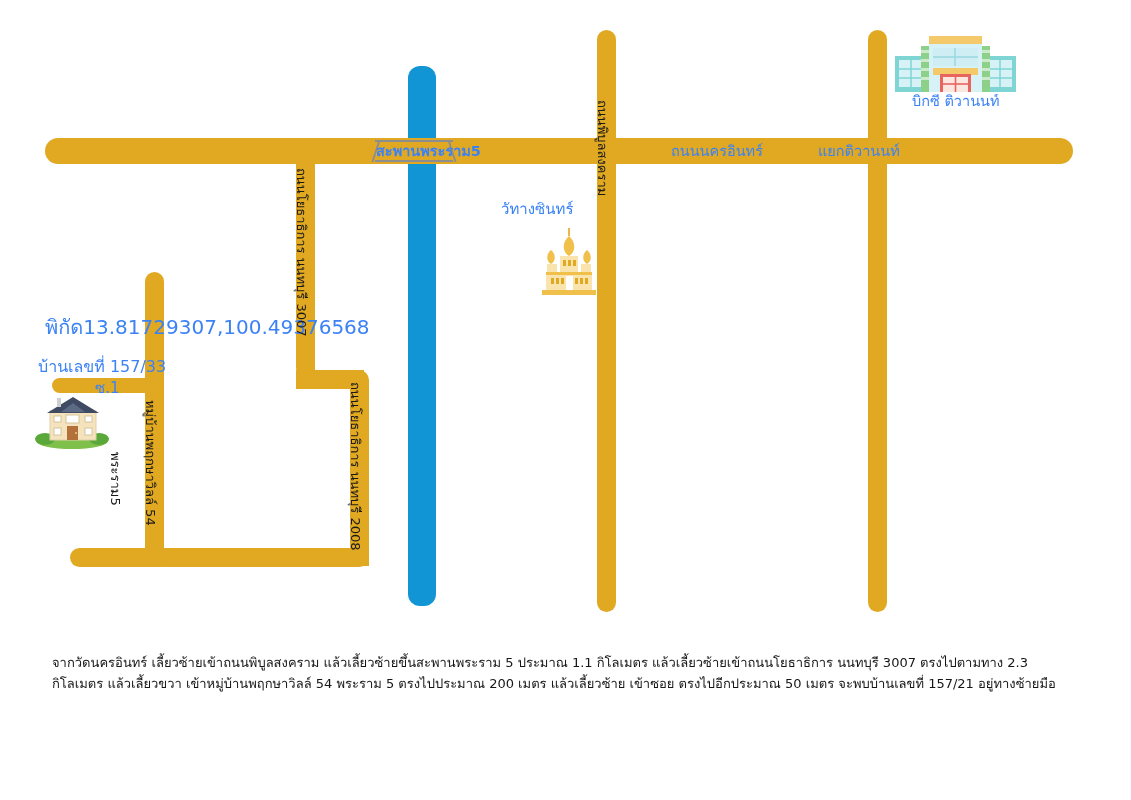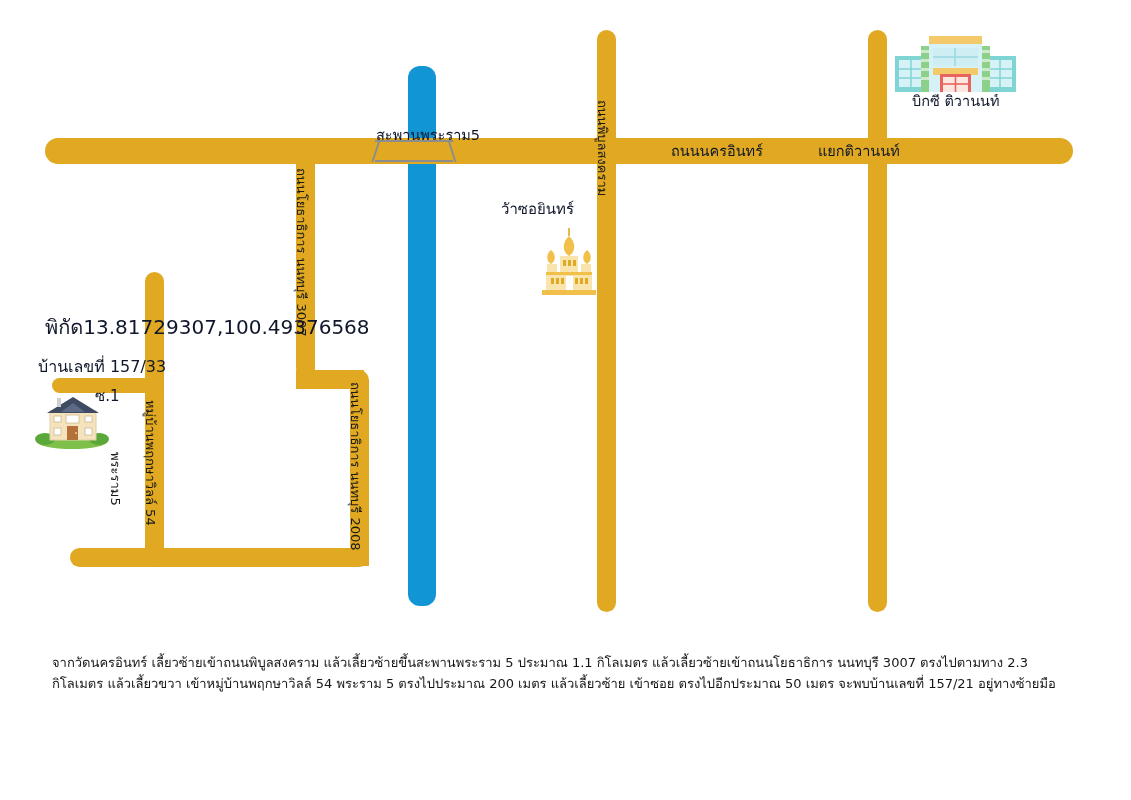--- a/index.html
+++ b/index.html
@@ -30,21 +30,21 @@
   }
   .river {
     position: absolute;
     background: #1295d5;
     border-radius: 12px;
   }
 
   
   .lbl {
     position: absolute;
-    color: #0f172a;
+    color: #3b82f6;
     font-size: 15px;
     line-height: 1.1;
     white-space: nowrap;
   }
   .lbl-road {
     font-size: 14.5px;
   }
   .vlbl {
     position: absolute;
     color: #1a1a1a;
@@ -105,35 +105,35 @@
   <div class="road-sq" style="left:350px; top:370px; width:19px; height:196px; border-top-right-radius:10px;"></div>
 
   <div class="road" style="left:70px; top:548px; width:299px; height:19px;"></div>
 
   <div class="road" style="left:145px; top:272px; width:19px; height:295px;"></div>
 
   <div class="road" style="left:52px; top:378px; width:112px; height:15px;"></div>
 
   <div class="bridge" style="left:375px; top:140px; width:78px; height:18px;"></div>
 
-  <div class="lbl lbl-road" style="left:376px; top:128px;">สะพานพระราม5</div>
+  <div class="lbl lbl-road" style="left:376px; top:144px;font-weight:bold;">สะพานพระราม5</div>
 
   <div class="lbl lbl-road" style="left:671px; top:144px;">ถนนนครอินทร์</div>
 
   <div class="lbl lbl-road" style="left:818px; top:144px;">แยกติวานนท์</div>
 
-  <div class="lbl" style="left:501px; top:201px;">วัาซอยินทร์</div>
+  <div class="lbl" style="left:501px; top:201px;">วัทางซินทร์</div>
 
   <div class="lbl" style="left:912px; top:94px; font-size:14.5px;">บิ๊กซี ติวานนท์</div>
 
   <div class="lbl" style="left:45px; top:316px; font-size:20px;text-align:center;">พิกัด13.81729307,100.49376568</div>
 
   <div class="lbl" style="left:38px; top:358px; font-size:16px;">บ้านเลขที่ 157/33</div>
 
-  <div class="lbl" style="left:95px; top:388px; font-size:15px;">ซ.1</div>
+  <div class="lbl" style="left:95px; top:380px; font-size:15px;">ซ.1</div>
 
   <div class="vlbl vlbl-down" style="left:613px; top:100px;">ถนนพิบูลสงคราม</div>
 
   <div class="vlbl vlbl-down" style="left:312px; top:168px;">ถนนโยธาธิการ นนทบุรี 3007</div>
 
   <div class="vlbl vlbl-down" style="left:366px; top:382px;">ถนนโยธาธิการ นนทบุรี 2008</div>
 
   <div class="vlbl vlbl-down" style="left:161px; top:400px;">หมู่บ้านพฤกษาวิลล์ 54</div>
 
   <div class="vlbl vlbl-down" style="left:126px; top:452px;">พระราม5</div>

